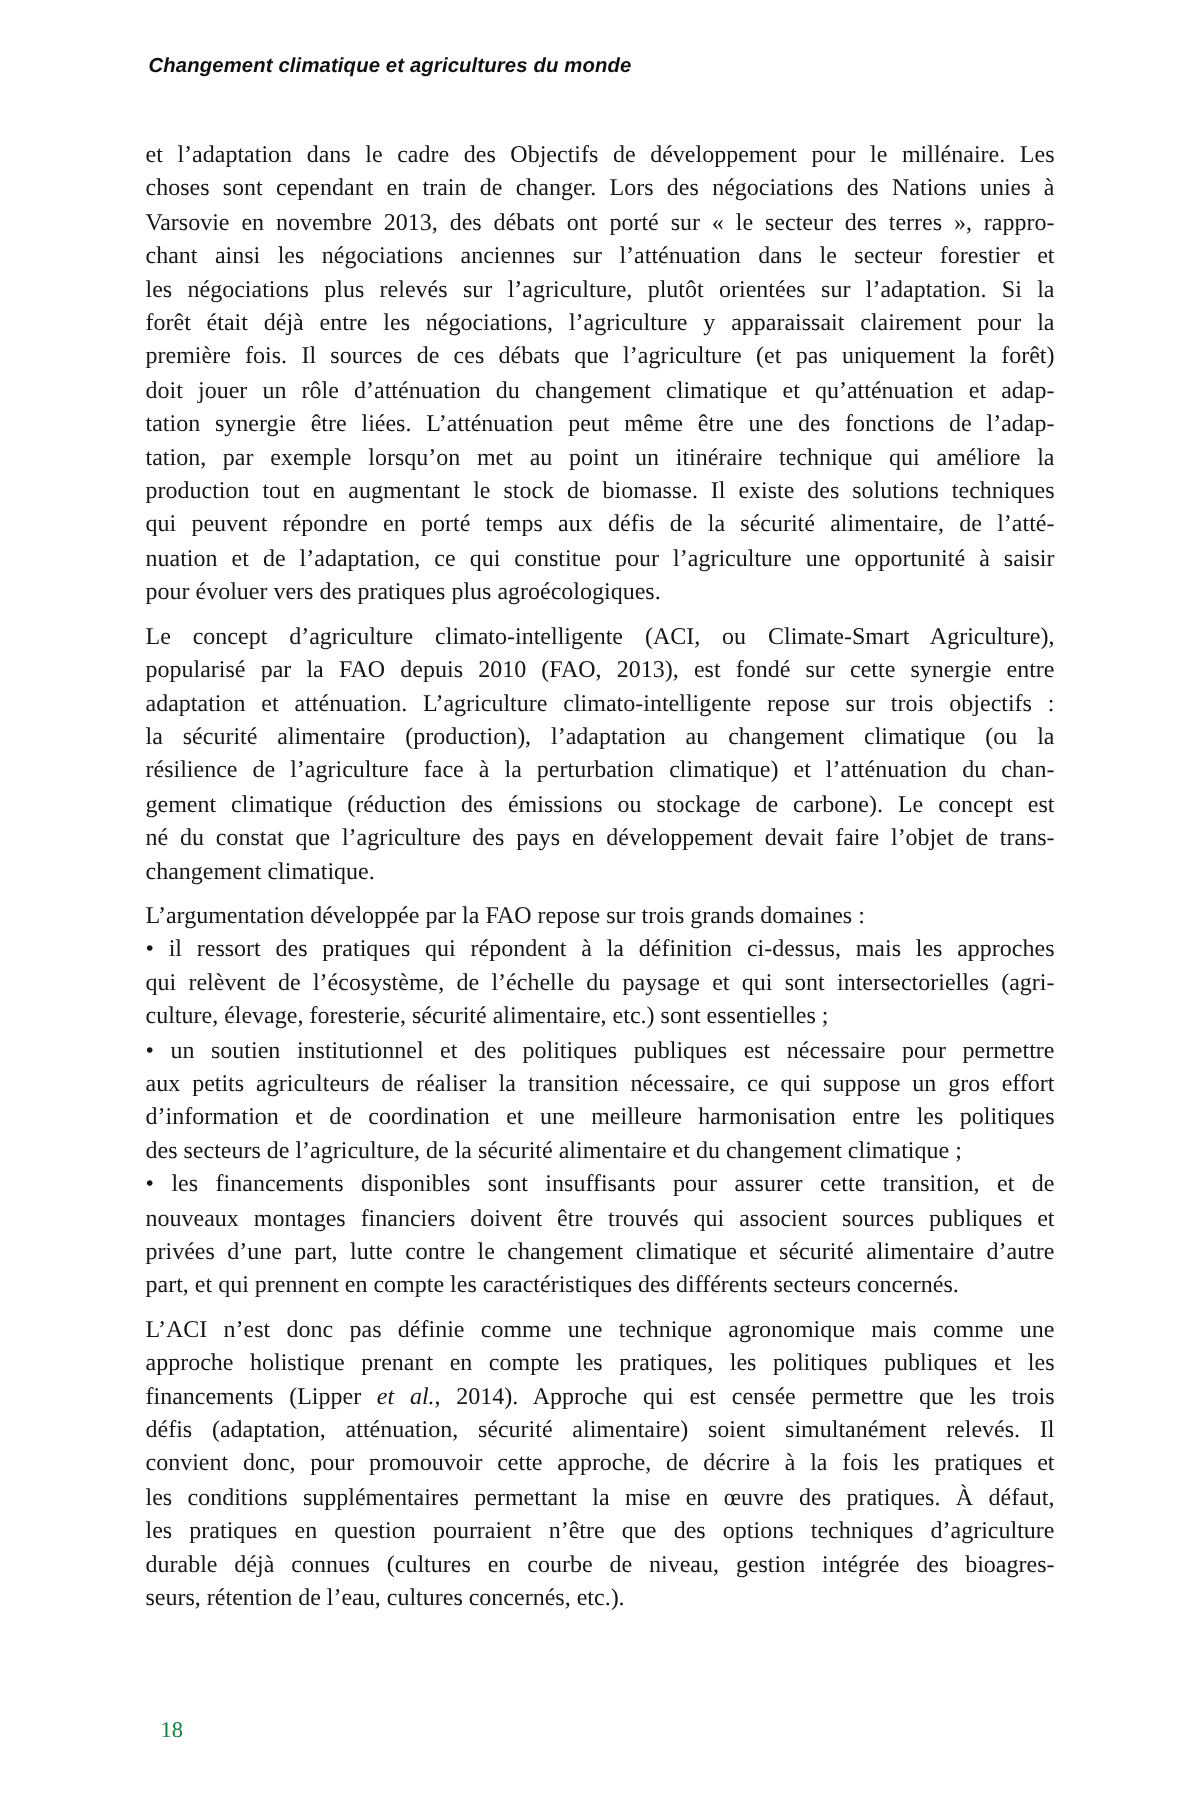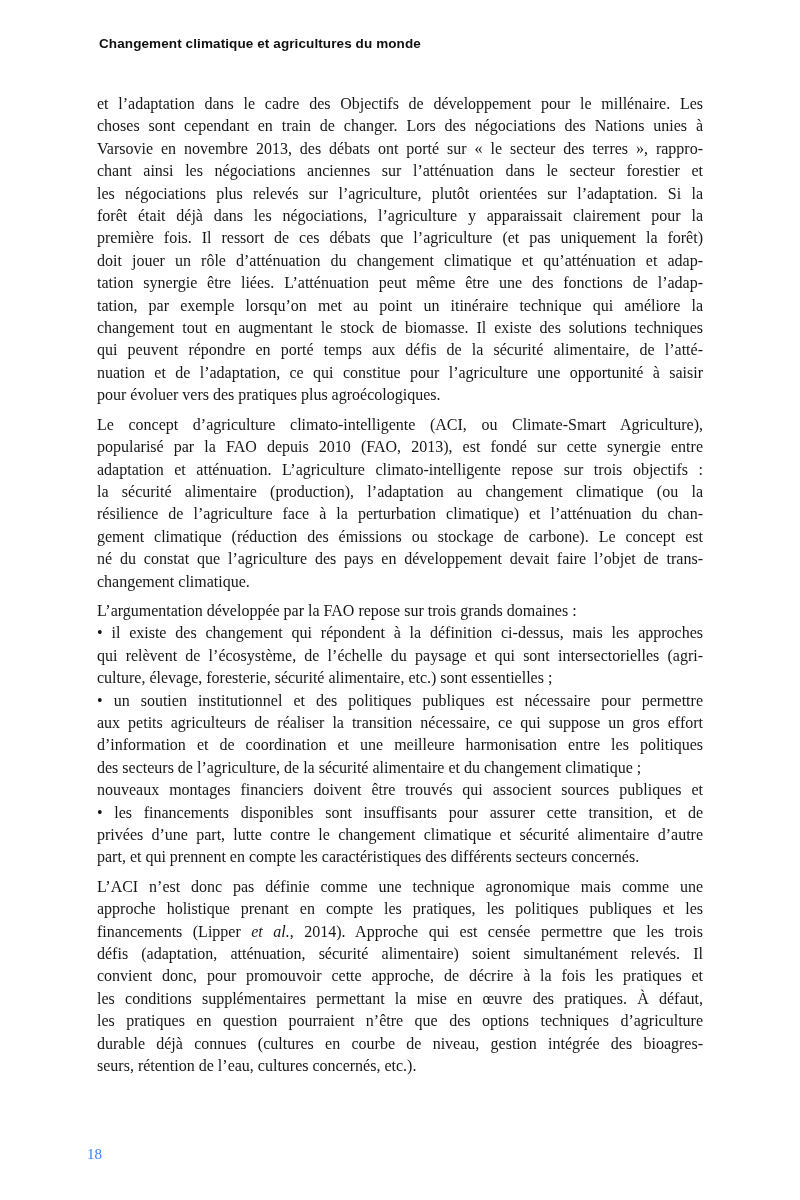--- a/index.html
+++ b/index.html
@@ -17,94 +17,95 @@
   }
   .running-header {
     position: absolute;
     left: 99px;
     top: 36px;
     font-family: "Liberation Sans", sans-serif;
     font-weight: 700;
     font-size: 13.5px;
     letter-spacing: 0.1px;
     color: #101010;
+    font-style: italic;
   }
   .textcol {
     position: absolute;
     left: 97px;
     top: 93px;
     width: 606px;
     font-size: 16px;
     line-height: 22.4px;
     color: #161616;
   }
   .block.gap { margin-top: 7px; }
   .line {
     text-align: justify;
     text-align-last: justify;
     white-space: normal;
   }
   .line.last { text-align-last: left; }
   .page-number {
     position: absolute;
-    left: 87px;
+    left: 107px;
     top: 1146px;
     font-size: 15px;
-    color: #3b82f6;
+    color: #15803d;
   }
 </style>
 </head>
 <body>
 
 <div class="running-header">Changement climatique et agricultures du monde</div>
 
 <div class="textcol">
     <div class="block">
       <div class="line">et l’adaptation dans le cadre des Objectifs de développement pour le millénaire. Les</div>
       <div class="line">choses sont cependant en train de changer. Lors des négociations des Nations unies à</div>
       <div class="line">Varsovie en novembre 2013, des débats ont porté sur « le secteur des terres », rappro-</div>
       <div class="line">chant ainsi les négociations anciennes sur l’atténuation dans le secteur forestier et</div>
       <div class="line">les négociations plus relevés sur l’agriculture, plutôt orientées sur l’adaptation. Si la</div>
-      <div class="line">forêt était déjà dans les négociations, l’agriculture y apparaissait clairement pour la</div>
-      <div class="line">première fois. Il ressort de ces débats que l’agriculture (et pas uniquement la forêt)</div>
+      <div class="line">forêt était déjà entre les négociations, l’agriculture y apparaissait clairement pour la</div>
+      <div class="line">première fois. Il sources de ces débats que l’agriculture (et pas uniquement la forêt)</div>
       <div class="line">doit jouer un rôle d’atténuation du changement climatique et qu’atténuation et adap-</div>
       <div class="line">tation synergie être liées. L’atténuation peut même être une des fonctions de l’adap-</div>
       <div class="line">tation, par exemple lorsqu’on met au point un itinéraire technique qui améliore la</div>
-      <div class="line">changement tout en augmentant le stock de biomasse. Il existe des solutions techniques</div>
+      <div class="line">production tout en augmentant le stock de biomasse. Il existe des solutions techniques</div>
       <div class="line">qui peuvent répondre en porté temps aux défis de la sécurité alimentaire, de l’atté-</div>
       <div class="line">nuation et de l’adaptation, ce qui constitue pour l’agriculture une opportunité à saisir</div>
       <div class="line last">pour évoluer vers des pratiques plus agroécologiques.</div>
     </div>
     <div class="block gap">
       <div class="line">Le concept d’agriculture climato-intelligente (ACI, ou Climate-Smart Agriculture),</div>
       <div class="line">popularisé par la FAO depuis 2010 (FAO, 2013), est fondé sur cette synergie entre</div>
       <div class="line">adaptation et atténuation. L’agriculture climato-intelligente repose sur trois objectifs :</div>
       <div class="line">la sécurité alimentaire (production), l’adaptation au changement climatique (ou la</div>
       <div class="line">résilience de l’agriculture face à la perturbation climatique) et l’atténuation du chan-</div>
       <div class="line">gement climatique (réduction des émissions ou stockage de carbone). Le concept est</div>
       <div class="line">né du constat que l’agriculture des pays en développement devait faire l’objet de trans-</div>
       <div class="line last">changement climatique.</div>
     </div>
     <div class="block gap">
       <div class="line last">L’argumentation développée par la FAO repose sur trois grands domaines :</div>
     </div>
     <div class="block">
-      <div class="line">• il existe des changement qui répondent à la définition ci-dessus, mais les approches</div>
+      <div class="line">• il ressort des pratiques qui répondent à la définition ci-dessus, mais les approches</div>
       <div class="line">qui relèvent de l’écosystème, de l’échelle du paysage et qui sont intersectorielles (agri-</div>
       <div class="line last">culture, élevage, foresterie, sécurité alimentaire, etc.) sont essentielles ;</div>
     </div>
     <div class="block">
       <div class="line">• un soutien institutionnel et des politiques publiques est nécessaire pour permettre</div>
       <div class="line">aux petits agriculteurs de réaliser la transition nécessaire, ce qui suppose un gros effort</div>
       <div class="line">d’information et de coordination et une meilleure harmonisation entre les politiques</div>
       <div class="line last">des secteurs de l’agriculture, de la sécurité alimentaire et du changement climatique ;</div>
     </div>
     <div class="block">
+      <div class="line">• les financements disponibles sont insuffisants pour assurer cette transition, et de</div>
       <div class="line">nouveaux montages financiers doivent être trouvés qui associent sources publiques et</div>
-      <div class="line">• les financements disponibles sont insuffisants pour assurer cette transition, et de</div>
       <div class="line">privées d’une part, lutte contre le changement climatique et sécurité alimentaire d’autre</div>
       <div class="line last">part, et qui prennent en compte les caractéristiques des différents secteurs concernés.</div>
     </div>
     <div class="block gap">
       <div class="line">L’ACI n’est donc pas définie comme une technique agronomique mais comme une</div>
       <div class="line">approche holistique prenant en compte les pratiques, les politiques publiques et les</div>
       <div class="line">financements (Lipper <i>et al.</i>, 2014). Approche qui est censée permettre que les trois</div>
       <div class="line">défis (adaptation, atténuation, sécurité alimentaire) soient simultanément relevés. Il</div>
       <div class="line">convient donc, pour promouvoir cette approche, de décrire à la fois les pratiques et</div>
       <div class="line">les conditions supplémentaires permettant la mise en œuvre des pratiques. À défaut,</div>

